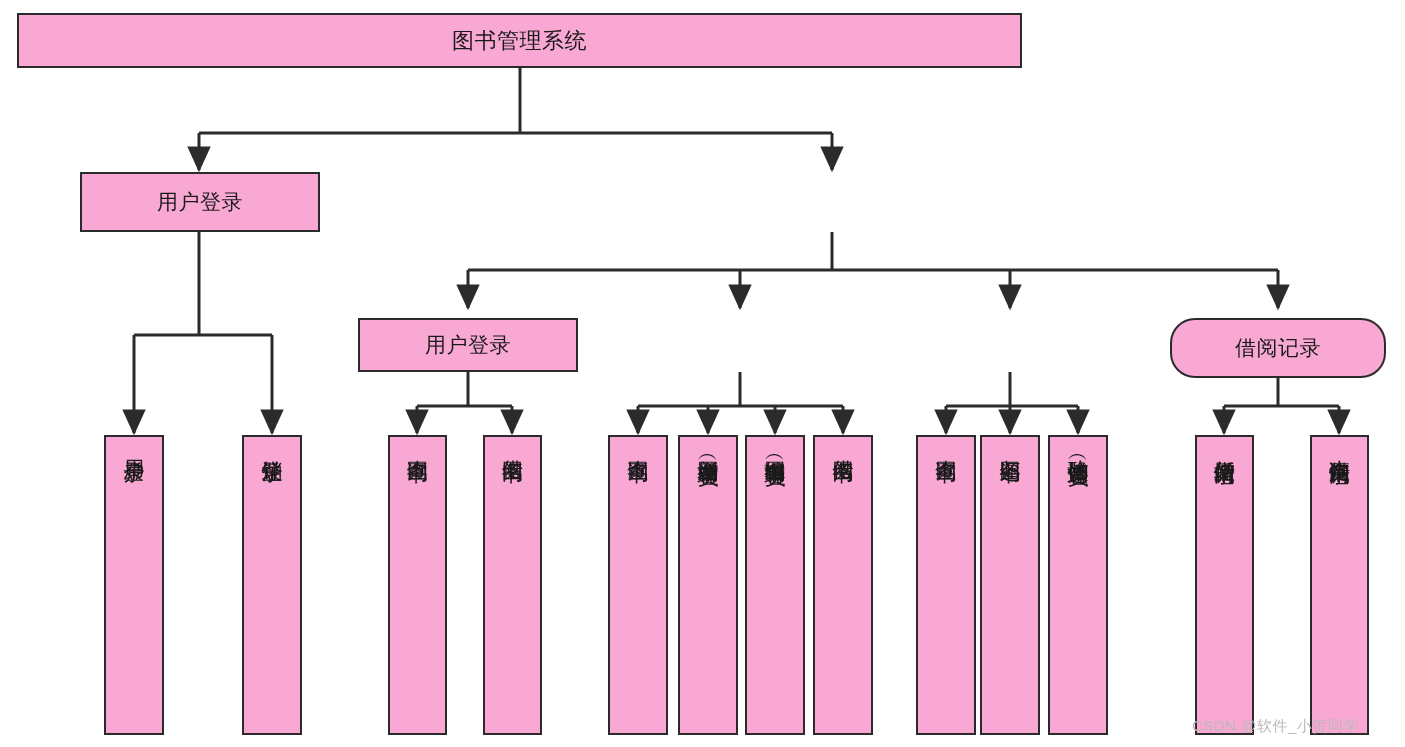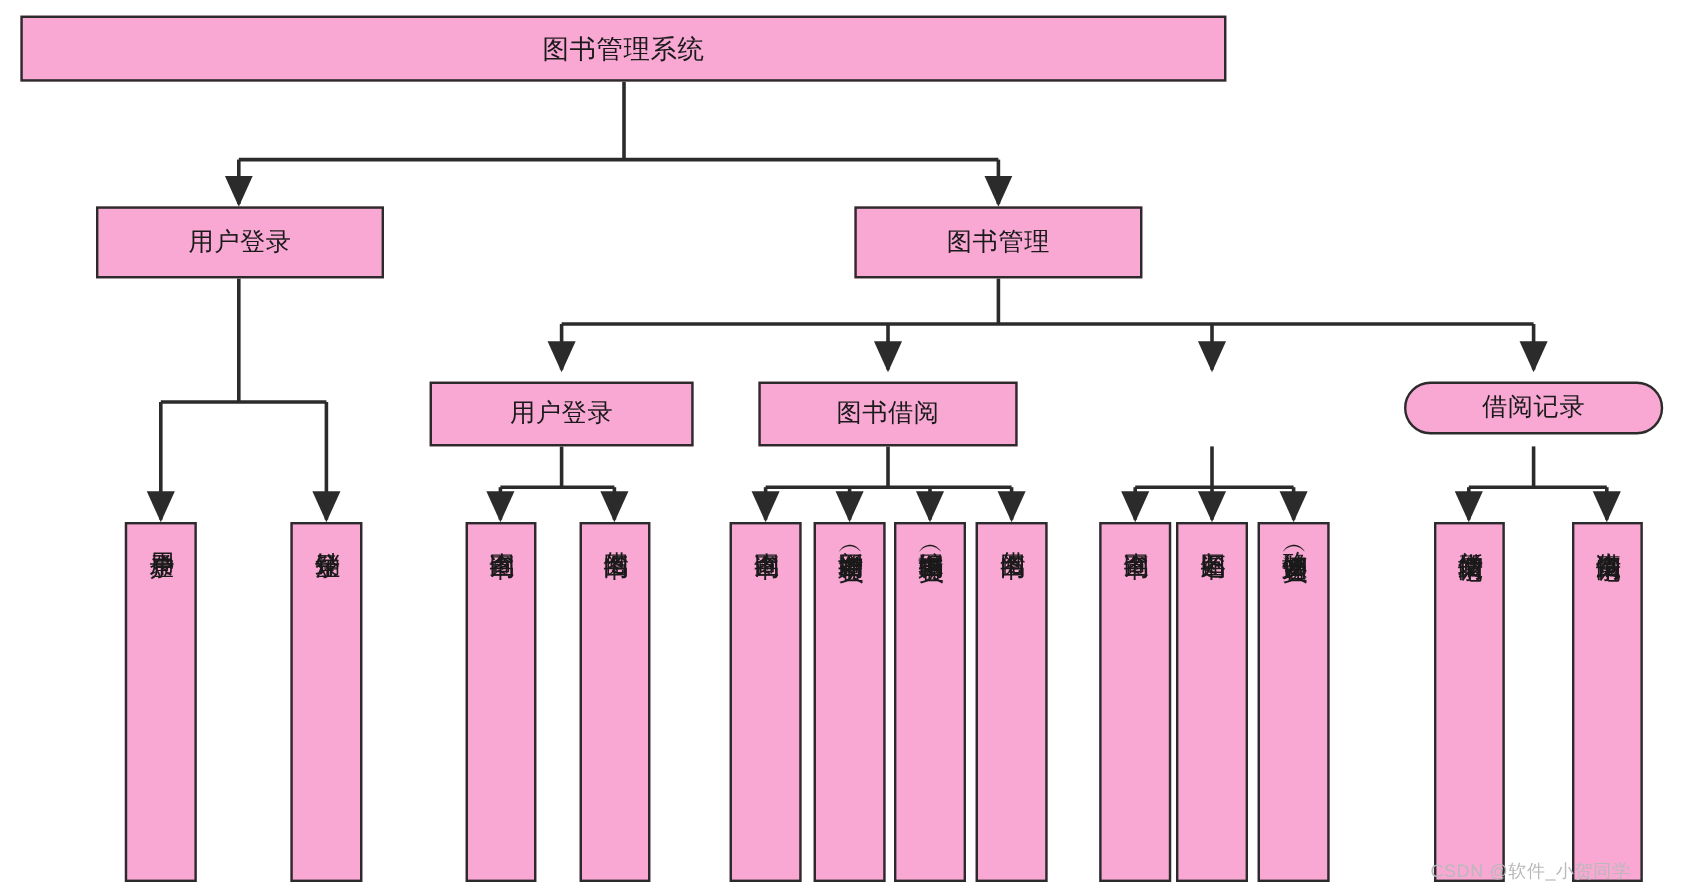--- a/index.html
+++ b/index.html
@@ -129,31 +129,25 @@
     </g>
   </svg>
 
   <div class="node horiz root" style="left:17px; top:13px; width:1005px; height:55px;">
     <span class="node-label">图书管理系统</span>
   </div>
 
   <div class="node horiz" style="left:80px; top:172px; width:240px; height:60px;">
     <span class="node-label">用户登录</span>
   </div>
-  <div class="node horiz" style="left:712px; top:172px; width:240px; height:60px;">
-    <span class="node-label">图书管理</span>
-  </div>
 
   <div class="node horiz" style="left:358px; top:318px; width:220px; height:54px;">
     <span class="node-label">用户登录</span>
   </div>
-  <div class="node horiz" style="left:632px; top:318px; width:216px; height:54px;">
-    <span class="node-label">图书借阅</span>
-  </div>
-  <div class="node horiz" style="left:1170px; top:318px; width:216px; height:44px;border-radius:25px;">
+  <div class="node horiz" style="left:1170px; top:318px; width:216px; height:60px;border-radius:25px;">
     <span class="node-label">借阅记录</span>
   </div>
 
   <div class="node vert" style="left:104px; top:435px; width:60px; height:300px;">
     <span class="node-label">用户登录</span>
   </div>
   <div class="node vert" style="left:242px; top:435px; width:60px; height:300px;">
     <span class="node-label">注销登录</span>
   </div>
 

